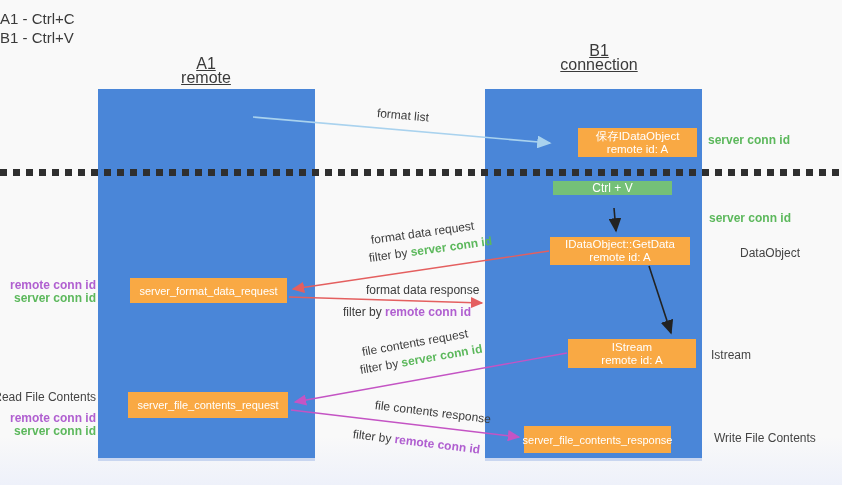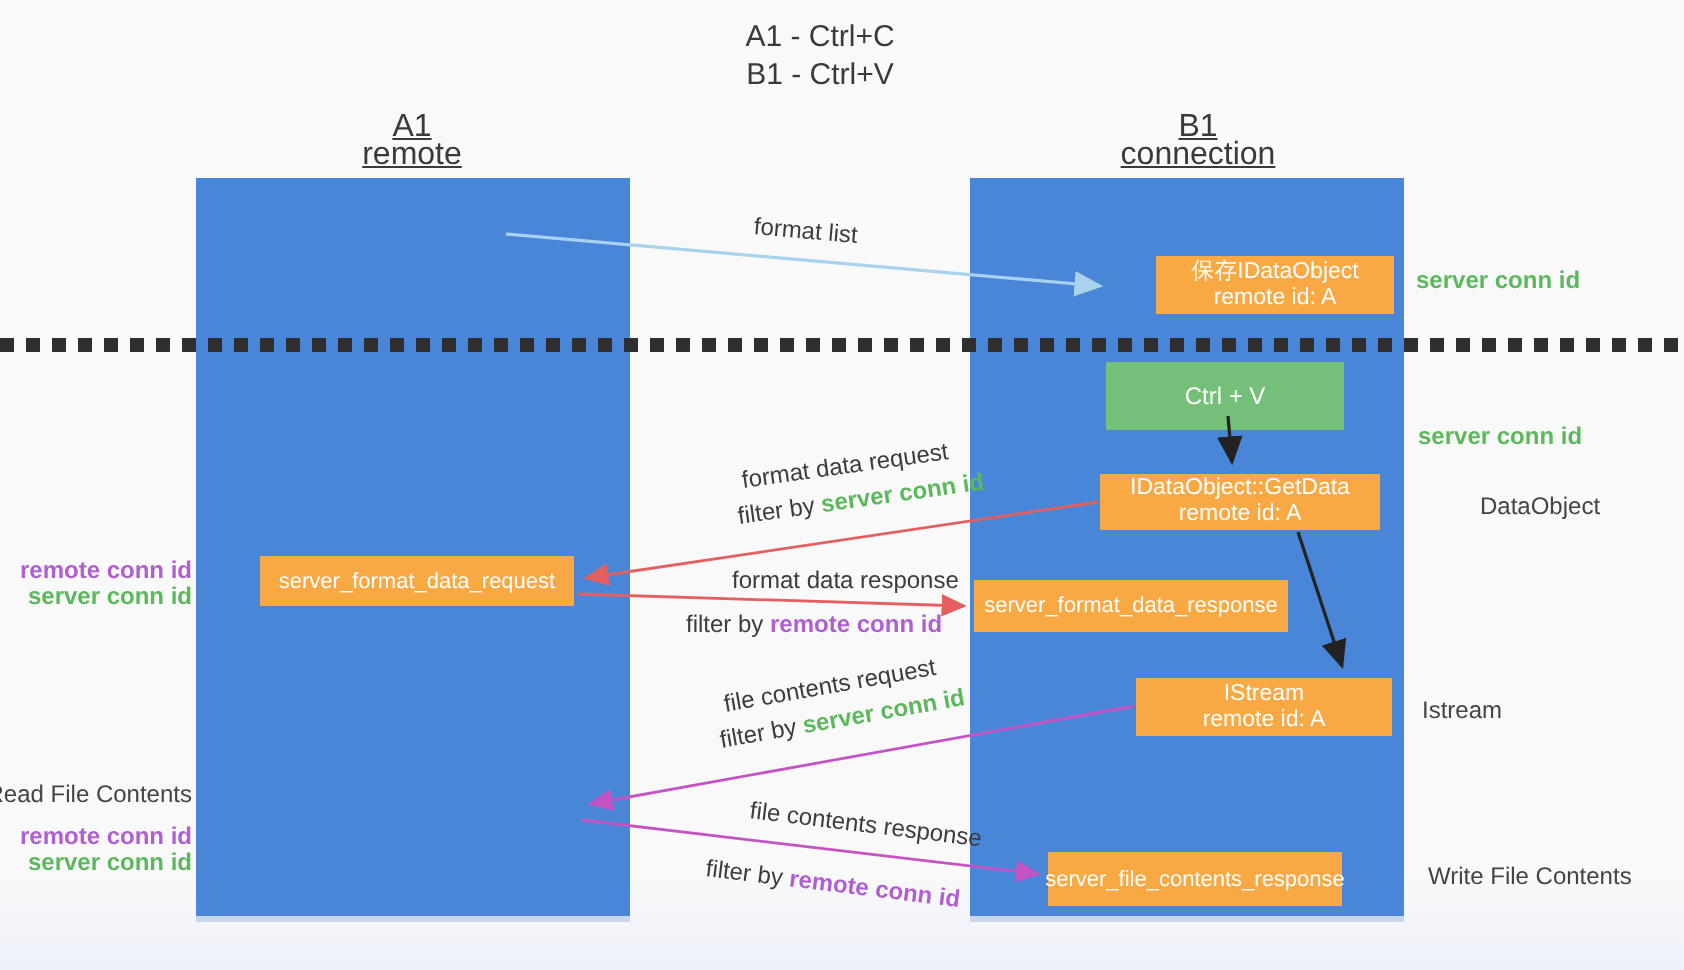--- a/index.html
+++ b/index.html
@@ -1,21 +1,21 @@
 <!DOCTYPE html>
 <html><head>
 <meta charset="utf-8">
 <style>
   html,body{margin:0;padding:0;}
   .canvas{
     position:relative; width:842px; height:485px; overflow:hidden;
     background:linear-gradient(#f9f9f9 0%, #f9f9f9 90%, #eef1fa 100%);
     font-family:"Liberation Sans", sans-serif; color:#3c3c3c;
   }
-  .title{position:absolute; top:9px; left:0; width:820px; text-align:center;
+  .title{position:absolute; top:9px; left:0; width:820px; 
          font-size:15px; line-height:19px; color:#3a3a3a;}
   .col-header{position:absolute; width:120px; text-align:center; font-size:16px;
               line-height:13.5px; color:#3a3a3a;text-decoration:underline;}
   .lifeline{position:absolute; top:89px; width:217px; height:369px;
             background:#4a86d8; border-bottom:3px solid #c9d6f0;}
   .dotted{position:absolute; left:0; top:169px; width:842px; height:7px; z-index:4;
           background:repeating-linear-gradient(to right,#2f2f2f 0 7px,transparent 7px 13px);}
   .node{position:absolute; z-index:5; display:flex; align-items:center; justify-content:center;
         color:#fff; font-size:12px; text-align:center; white-space:nowrap;}
   .green{background:#74c078;}
@@ -41,52 +41,52 @@
 
   <div class="title">
     <div>A1 - Ctrl+C</div>
     <div>B1 - Ctrl+V</div>
   </div>
 
   <div class="col-header" style="left:146px; top:57px;">
     <div>A1</div>
     <div>remote</div>
   </div>
-  <div class="col-header" style="left:539px; top:57px;text-align:center;">
+  <div class="col-header" style="left:539px; top:44px;text-align:center;">
     <div>B1</div>
     <div>connection</div>
   </div>
 
   <div class="lifeline" style="left:98px;"></div>
   <div class="lifeline" style="left:485px;"></div>
 
   <div class="dotted"></div>
 
 
   <div class="node orange two-line" style="left:554px; top:128px; width:119px; height:29px;margin-left:24px;">
     <div>保存IDataObject</div>
     <div>remote id: A</div>
   </div>
 
-  <div class="node green" style="left:553px; top:181px; width:119px; height:34px;">Ctrl + V</div>
+  <div class="node green" style="left:553px; top:181px; width:119px; height:14px;">Ctrl + V</div>
 
   <div class="node orange two-line" style="left:550px; top:237px; width:140px; height:28px;">
     <div>IDataObject::GetData</div>
     <div>remote id: A</div>
   </div>
 
   <div class="node orange small" style="left:130px; top:278px; width:157px; height:25px;">server_format_data_request</div>
 
-  <div class="node orange small" style="left:487px; top:290px; width:157px; height:26px;">server_format_data_response</div>
 
   <div class="node orange two-line" style="left:568px; top:339px; width:128px; height:29px;">
     <div>IStream</div>
     <div>remote id: A</div>
   </div>
 
+  <div class="node orange small" style="left:128px; top:392px; width:160px; height:26px;">server_file_contents_request</div>
 
   <div class="node orange small" style="left:524px; top:426px; width:147px; height:27px;">server_file_contents_response</div>
 
   <svg class="arrows" width="842" height="485">
     <defs>
       <marker id="ah-blue" markerWidth="10" markerHeight="8" refX="8" refY="4" orient="auto">
         <path d="M0,0 L9,4 L0,8 z" fill="#a9d2ee"></path>
       </marker>
       <marker id="ah-black" markerWidth="10" markerHeight="8" refX="8" refY="4" orient="auto">
         <path d="M0,0 L9,4 L0,8 z" fill="#222222"></path>

